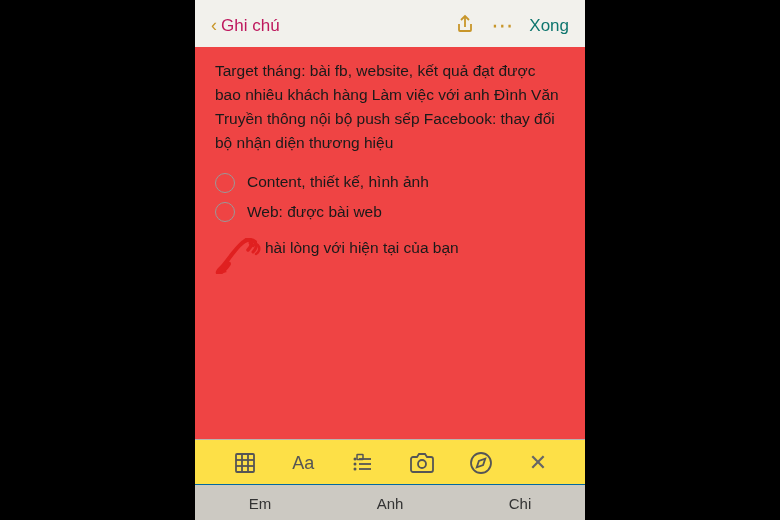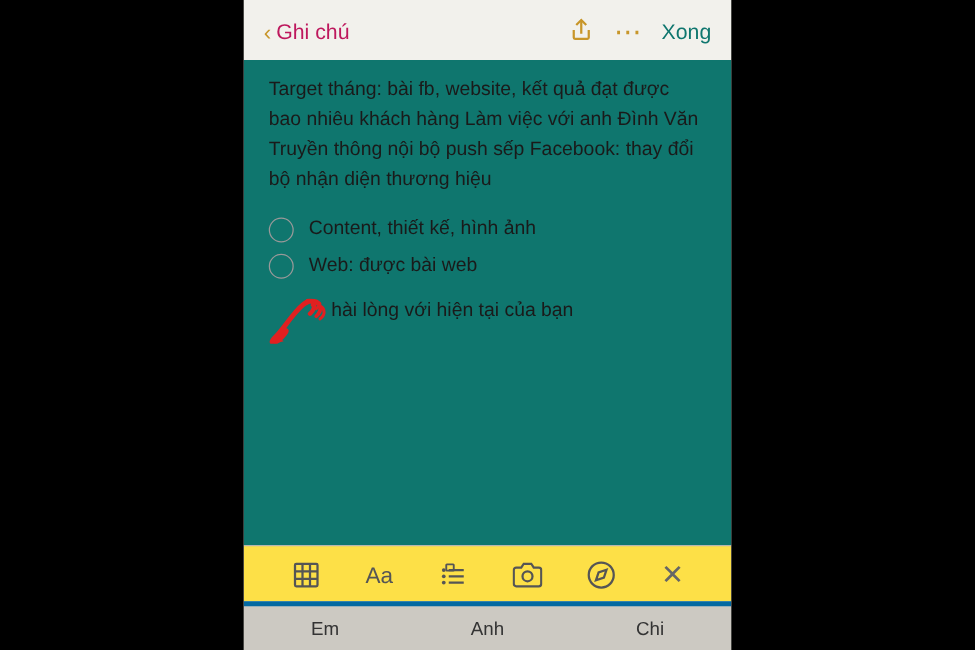--- a/index.html
+++ b/index.html
@@ -66,21 +66,21 @@
       color: #0f766e;
       font-size: 17px;
       font-weight: 400;
     }
 
     
     .content {
       flex: 1;
       padding: 12px 20px 8px;
       overflow-y: auto;
-      background: #0f766e;
+      background: #ef4444;
     }
 
     .notes-text {
       font-size: 15.5px;
       line-height: 1.55;
       color: #1a1a1a;
       margin-bottom: 16px;
     }
 
     
@@ -155,21 +155,21 @@
       width: 24px;
       height: 24px;
       stroke: #555;
       fill: none;
       stroke-width: 1.8;
     }
 
     
     .input-method-bar {
       background: #ccc9c2;
-      border-top: 4px solid #0369a1;
+      border-top: 1px solid #0369a1;
       padding: 8px 0 6px;
       display: flex;
       justify-content: space-around;
       align-items: center;
     }
 
     .ime-key {
       flex: 1;
       text-align: center;
       font-size: 15px;

